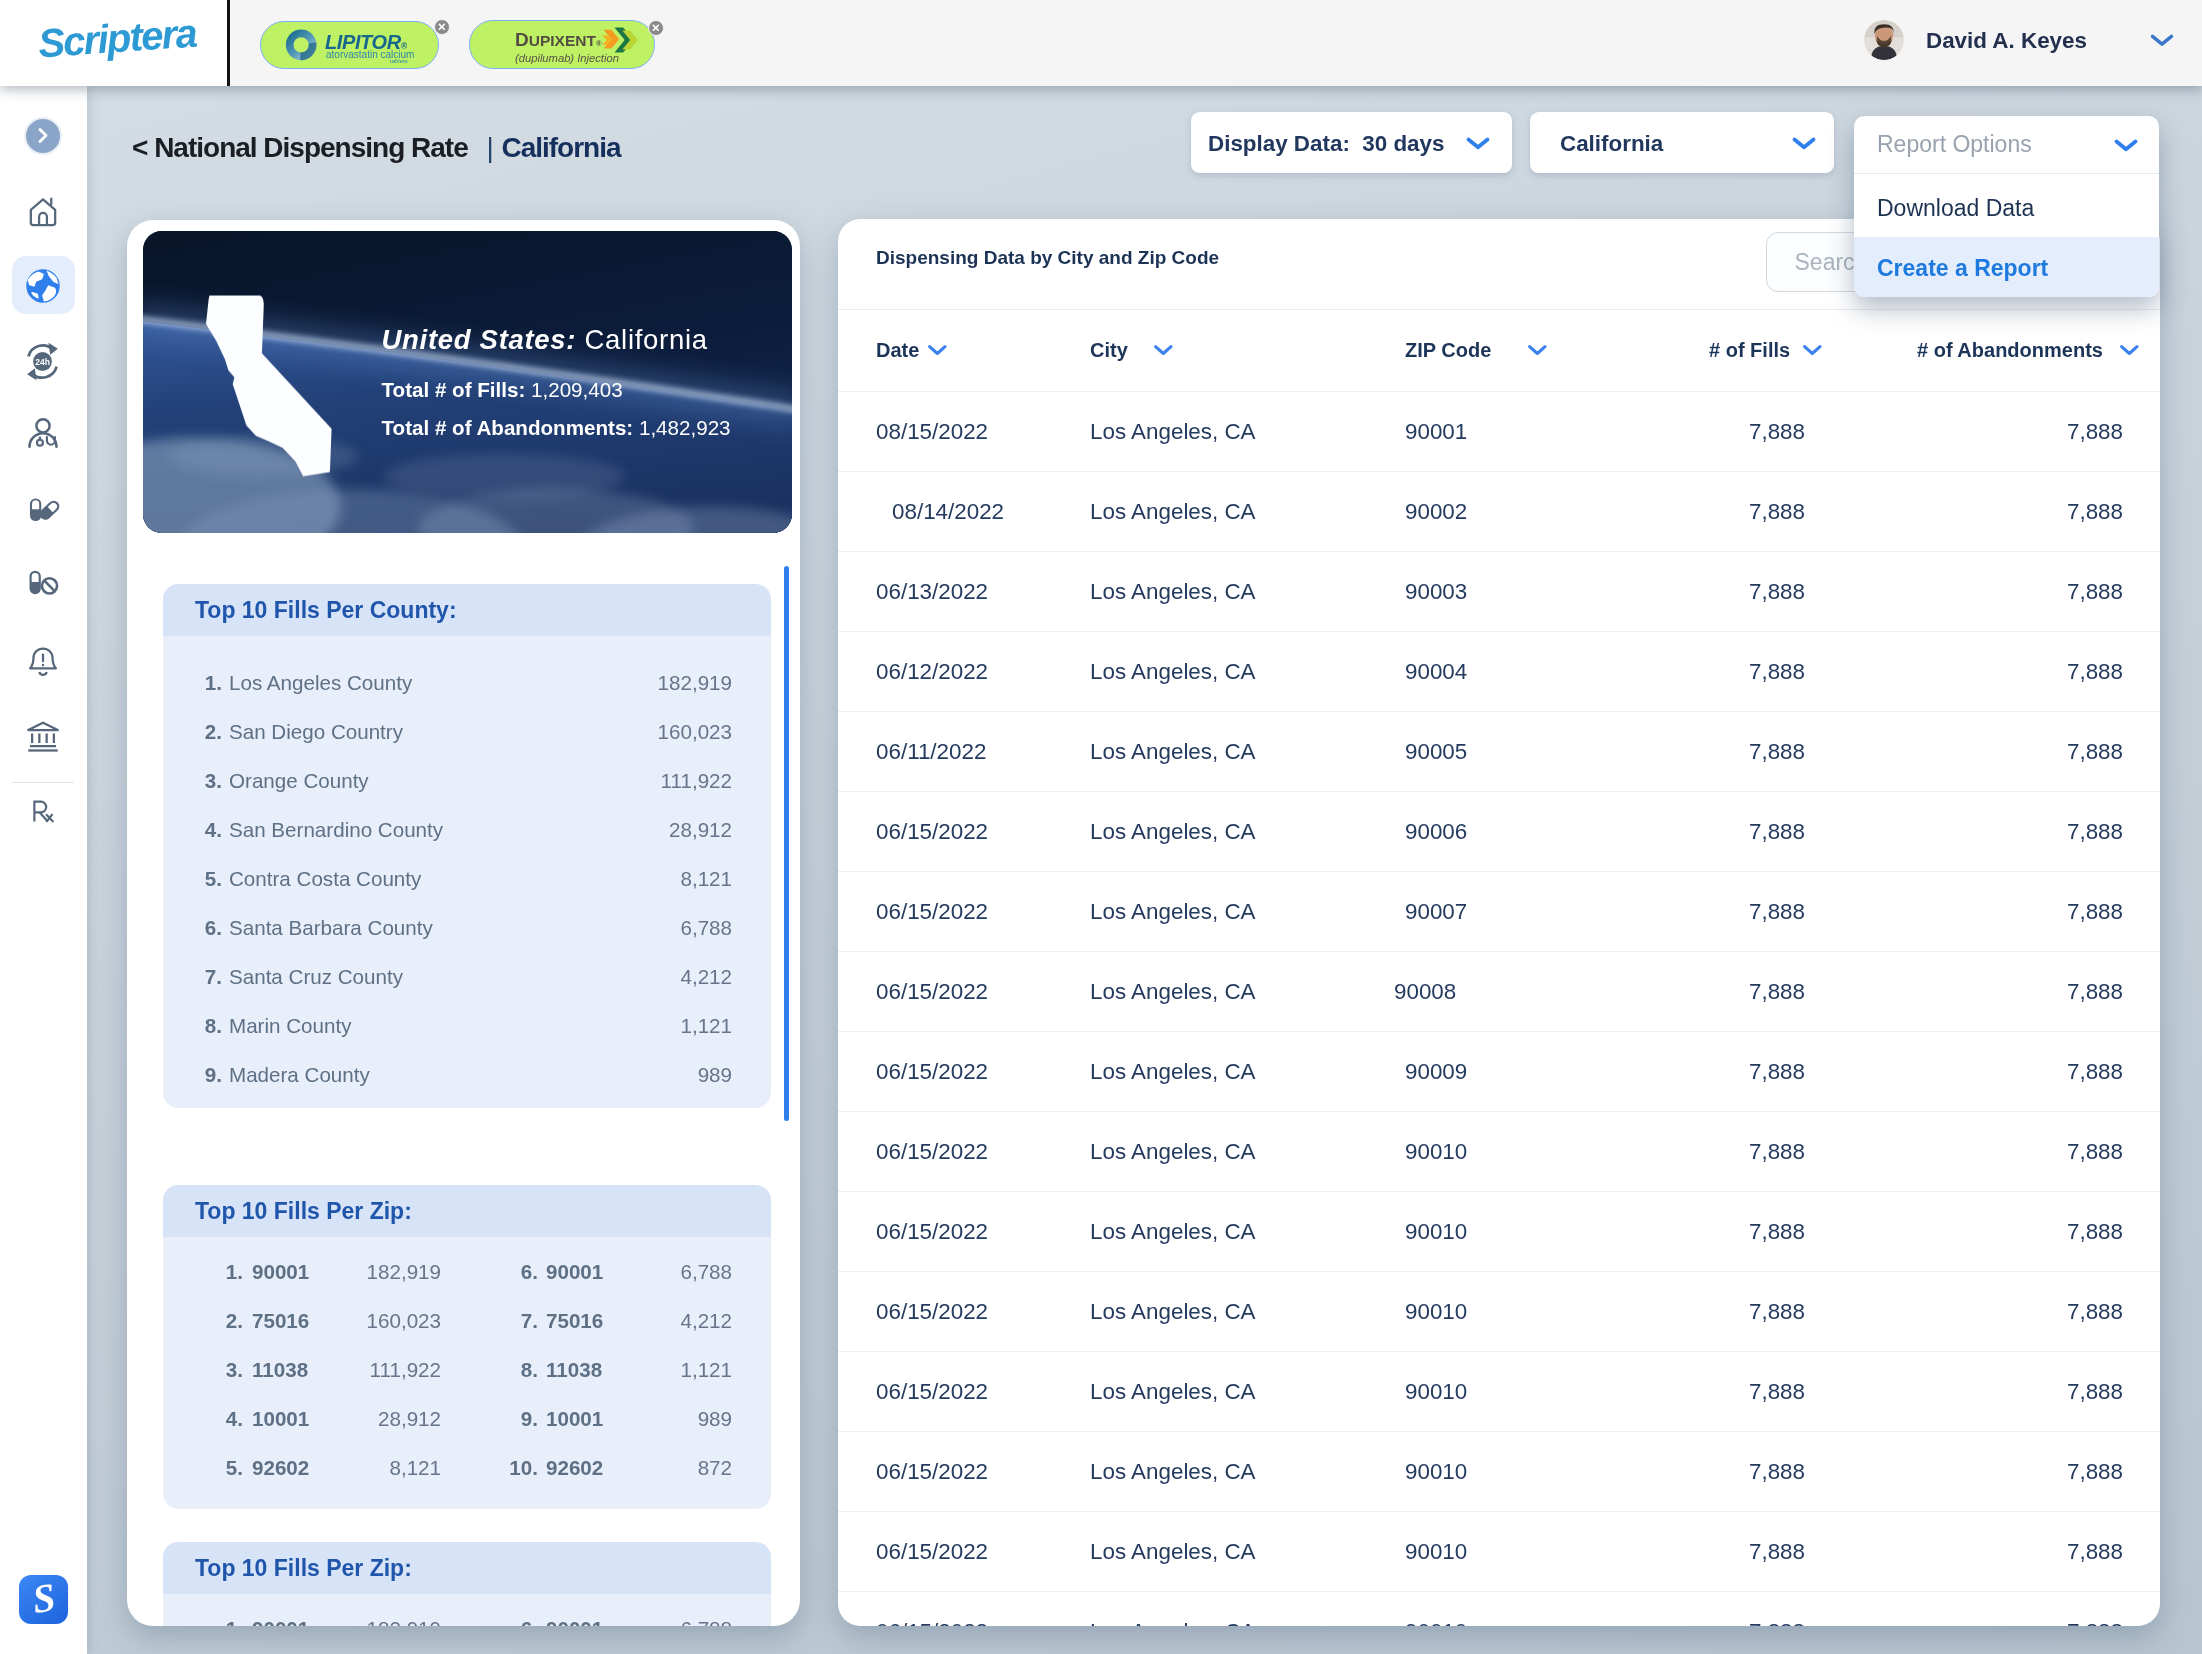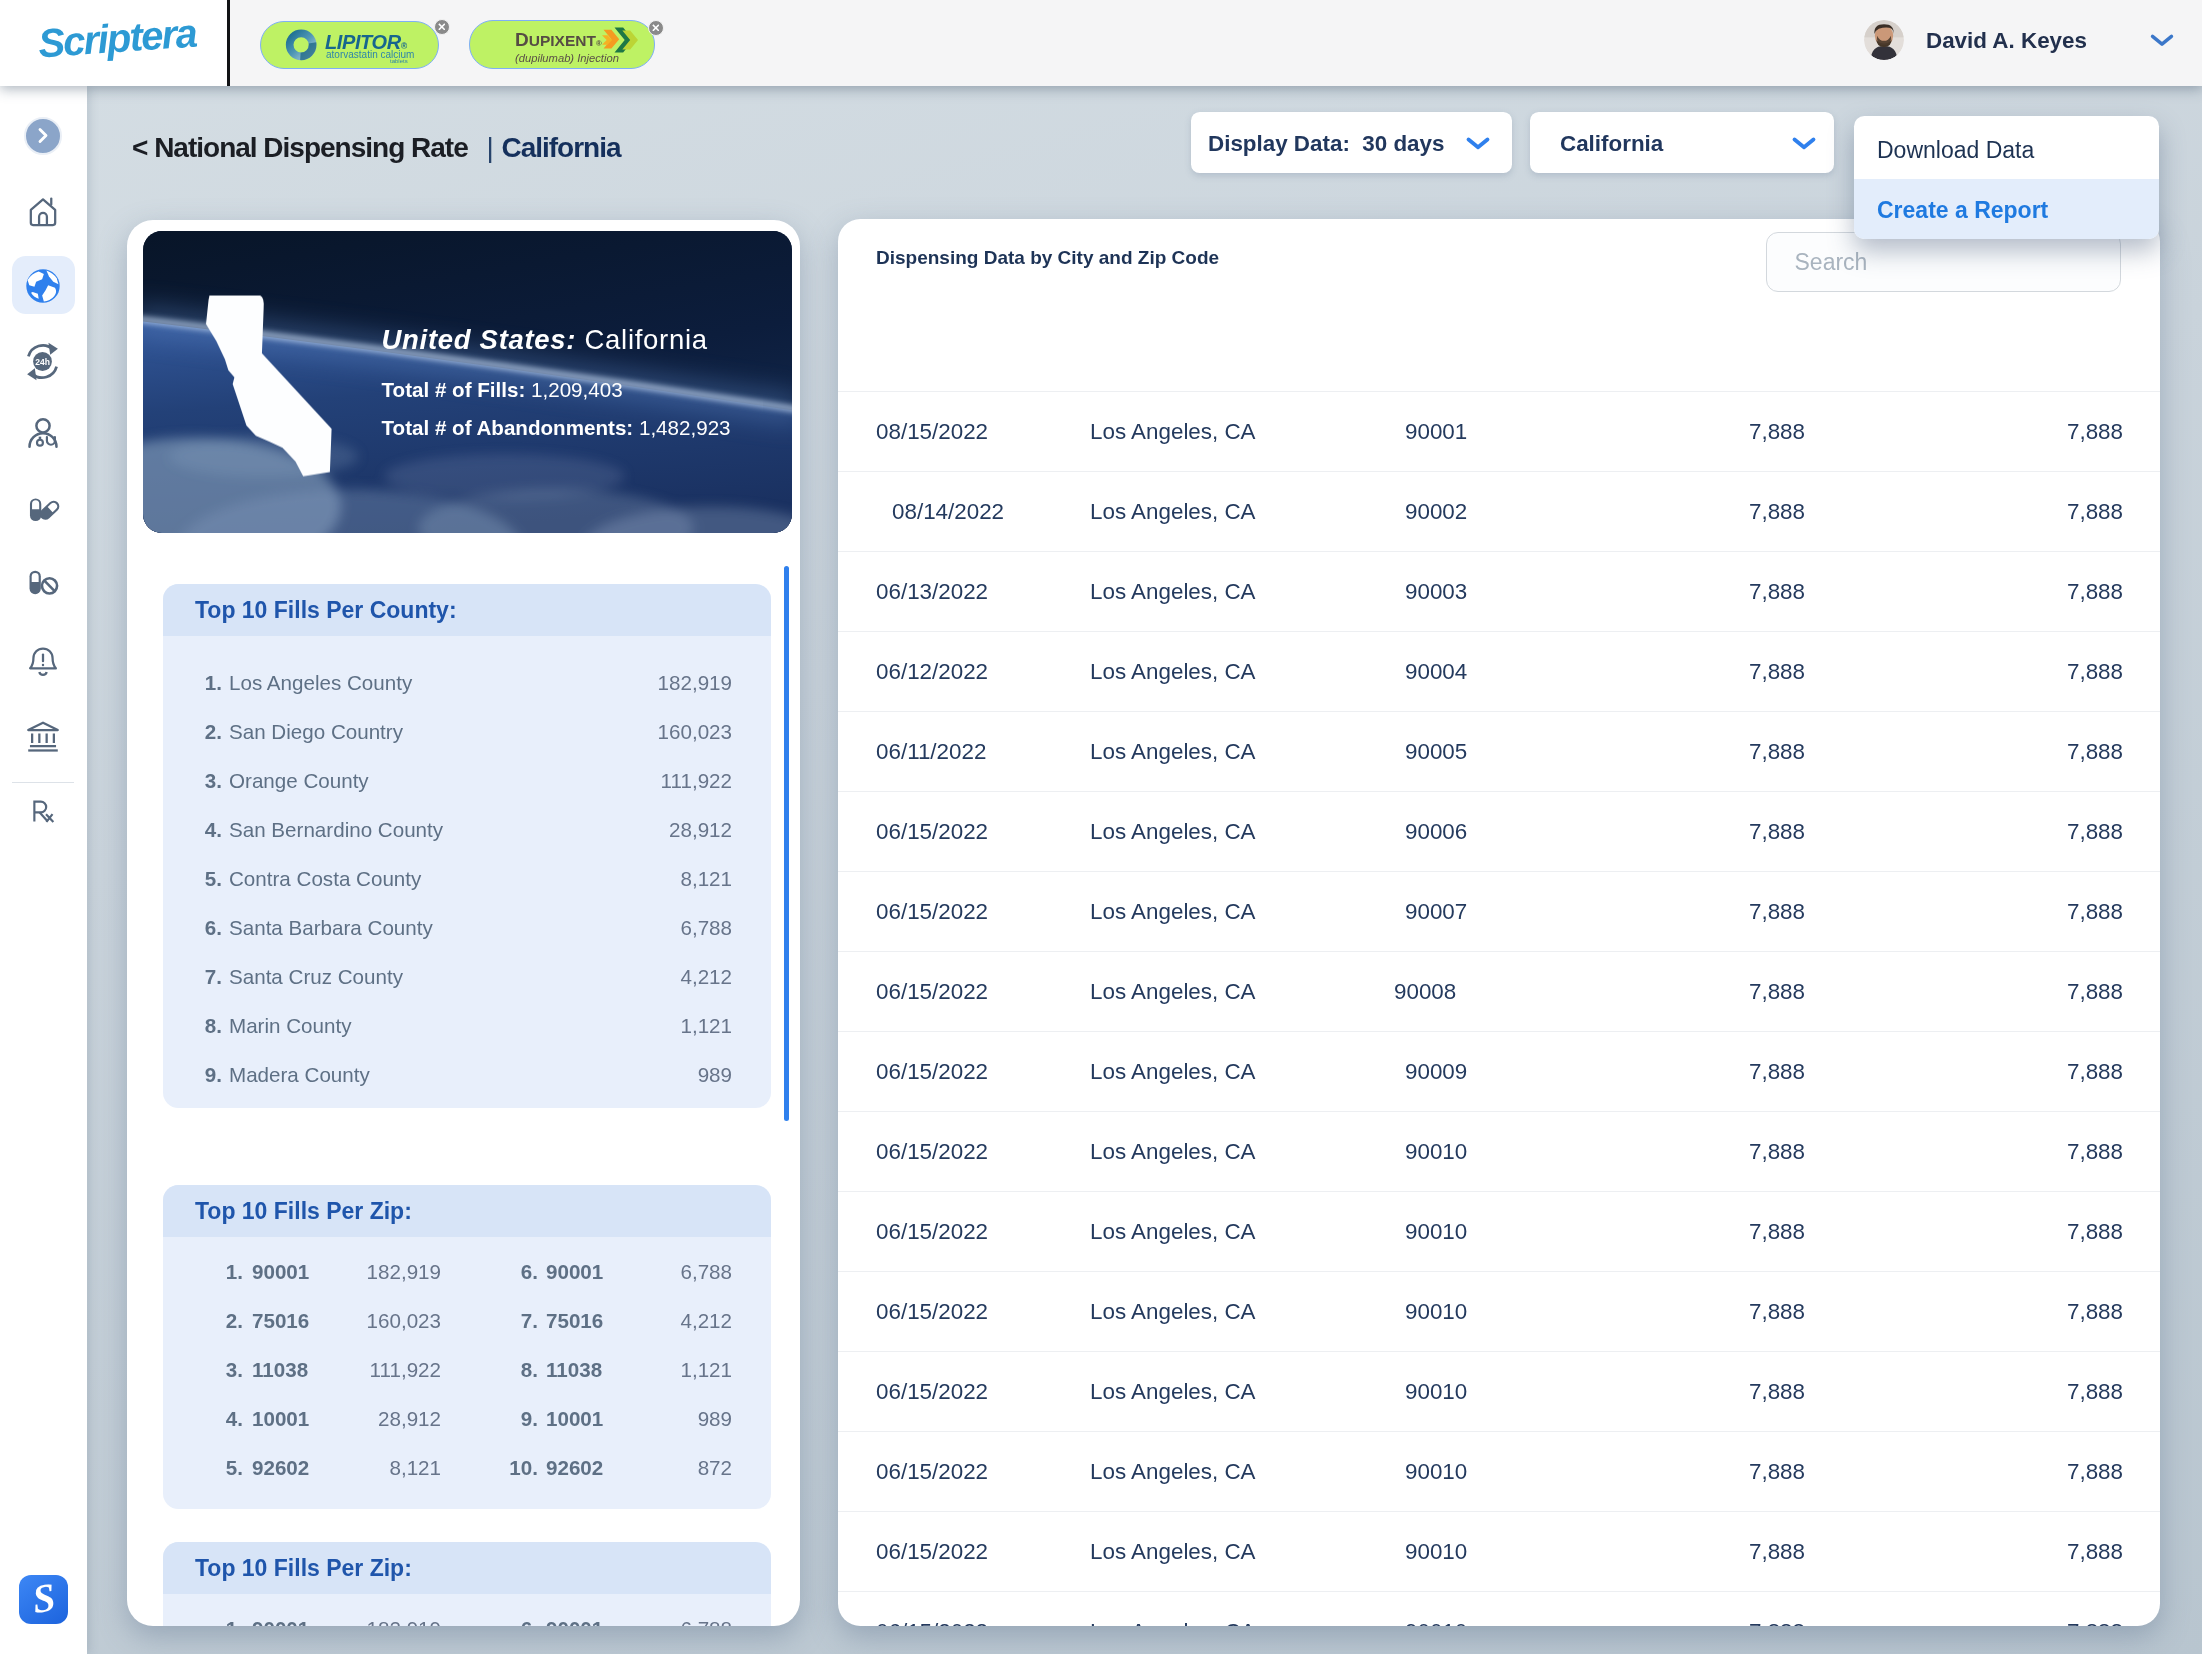--- a/index.html
+++ b/index.html
@@ -265,20 +265,42 @@
       </div>  
     </div>
   <div class="scrollbar"></div>
 </div>
 
 <div class="card tablecard">
   <div class="ttitle">Dispensing Data by City and Zip Code</div>
   <div class="search">
       <span>Search</span>
     </div>
+  <div class="thead">
+      <div class="th" style="left:38px;">Date</div>
+      <svg style="position:absolute;left:89px;top:34px;" width="20.6" height="13" viewBox="0 0 24 15">
+        <path d="M3 3 L12 11 L21 3" fill="none" stroke="#3b82ee" stroke-width="3.6" stroke-linecap="round" stroke-linejoin="round"></path>
+      </svg>
+      <div class="th" style="left:252px;">City</div>
+      <svg style="position:absolute;left:315px;top:34px;" width="20.6" height="13" viewBox="0 0 24 15">
+        <path d="M3 3 L12 11 L21 3" fill="none" stroke="#3b82ee" stroke-width="3.6" stroke-linecap="round" stroke-linejoin="round"></path>
+      </svg>
+      <div class="th" style="left:567px;">ZIP Code</div>
+      <svg style="position:absolute;left:689px;top:34px;" width="20.6" height="13" viewBox="0 0 24 15">
+        <path d="M3 3 L12 11 L21 3" fill="none" stroke="#3b82ee" stroke-width="3.6" stroke-linecap="round" stroke-linejoin="round"></path>
+      </svg>
+      <div class="th" style="left:871px;"># of Fills</div>
+      <svg style="position:absolute;left:964px;top:34px;" width="20.6" height="13" viewBox="0 0 24 15">
+        <path d="M3 3 L12 11 L21 3" fill="none" stroke="#3b82ee" stroke-width="3.6" stroke-linecap="round" stroke-linejoin="round"></path>
+      </svg>
+      <div class="th" style="left:1079px;"># of Abandonments</div>
+      <svg style="position:absolute;left:1281px;top:34px;" width="20.6" height="13" viewBox="0 0 24 15">
+        <path d="M3 3 L12 11 L21 3" fill="none" stroke="#3b82ee" stroke-width="3.6" stroke-linecap="round" stroke-linejoin="round"></path>
+      </svg>
+    </div>
   <div id="tbody">
       <div class="trow" style="top:172px;">
         <div class="td" style="left:38px;">08/15/2022</div>
         <div class="td" style="left:252px;">Los Angeles, CA</div>
         <div class="td" style="left:567px;">90001</div>
         <div class="tdr" style="left:795px;width:172px;">7,888</div>
         <div class="tdr" style="left:1113px;width:172px;">7,888</div>
       </div>
       <div class="trow" style="top:252px;">
         <div class="td" style="left:38px;margin-left:16px;">08/14/2022</div>
@@ -382,20 +404,26 @@
         <div class="td" style="left:38px;">06/15/2022</div>
         <div class="td" style="left:252px;">Los Angeles, CA</div>
         <div class="td" style="left:567px;">90010</div>
         <div class="tdr" style="left:795px;width:172px;">7,888</div>
         <div class="tdr" style="left:1113px;width:172px;">7,888</div>
       </div>
     </div>
 </div>
 
 <div class="menu">
+  <div class="mrow1">
+      <span>Report Options</span>
+    <svg class="chev" style="left:259px;top:21.5px;" width="26" height="15.5" viewBox="0 0 30 18">
+        <path d="M4 4 L15 13 L26 4" fill="none" stroke="#2f80ed" stroke-width="4.5" stroke-linecap="round" stroke-linejoin="round"></path>
+      </svg>
+  </div>
   <div class="mrow2">
       <span>Download Data</span>
     </div>
   <div class="mrow3">
       <span>Create a Report</span>
     </div>
 </div>
 
 <div class="topbar">
   <div class="logoarea">

